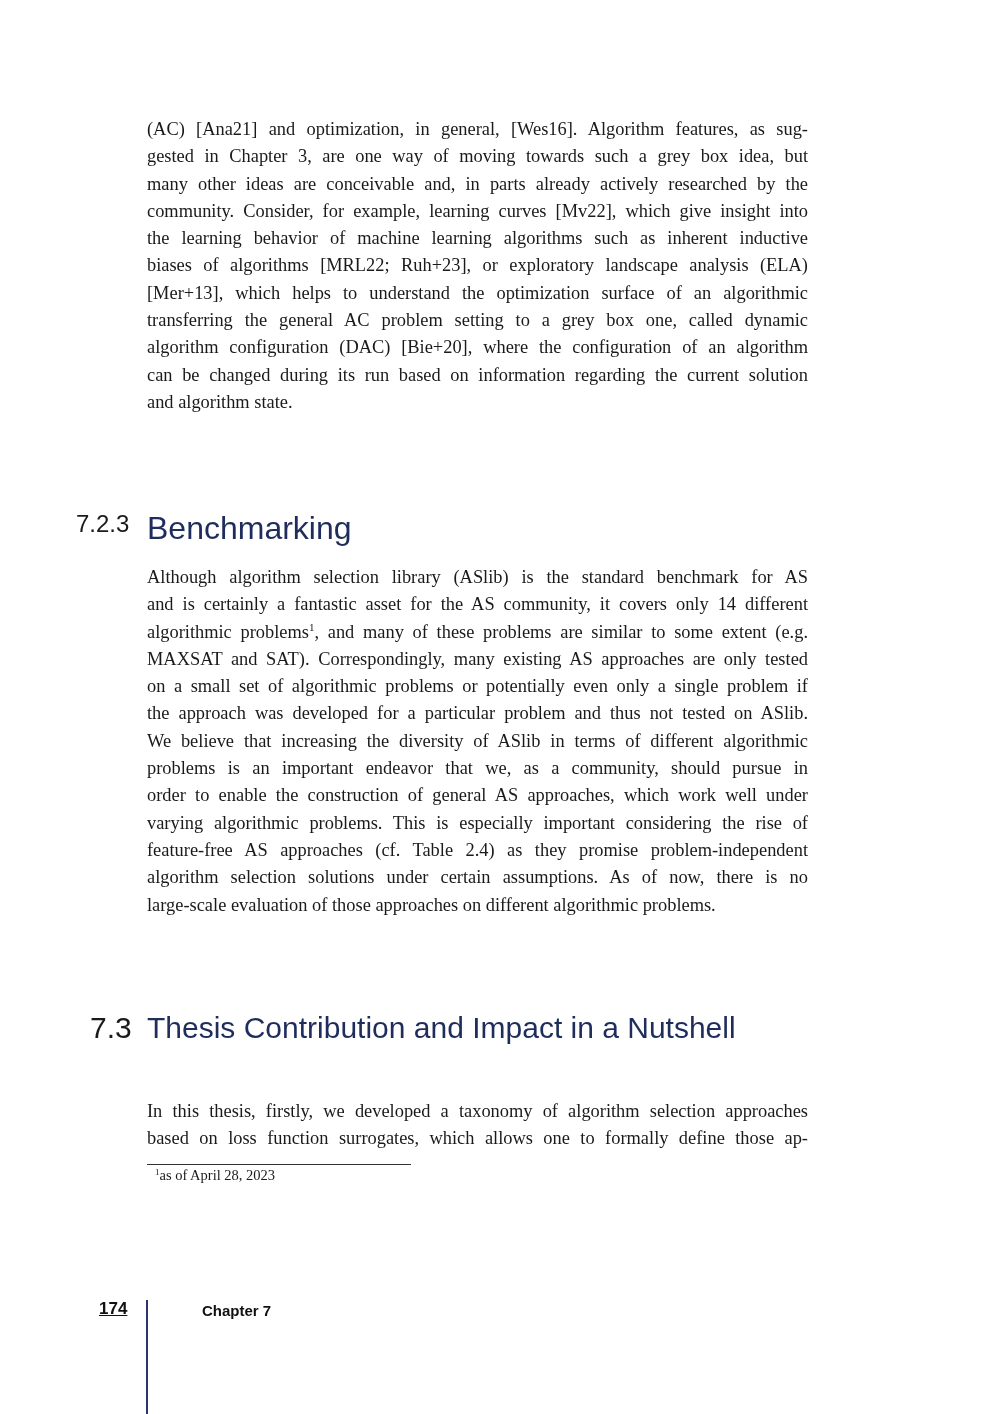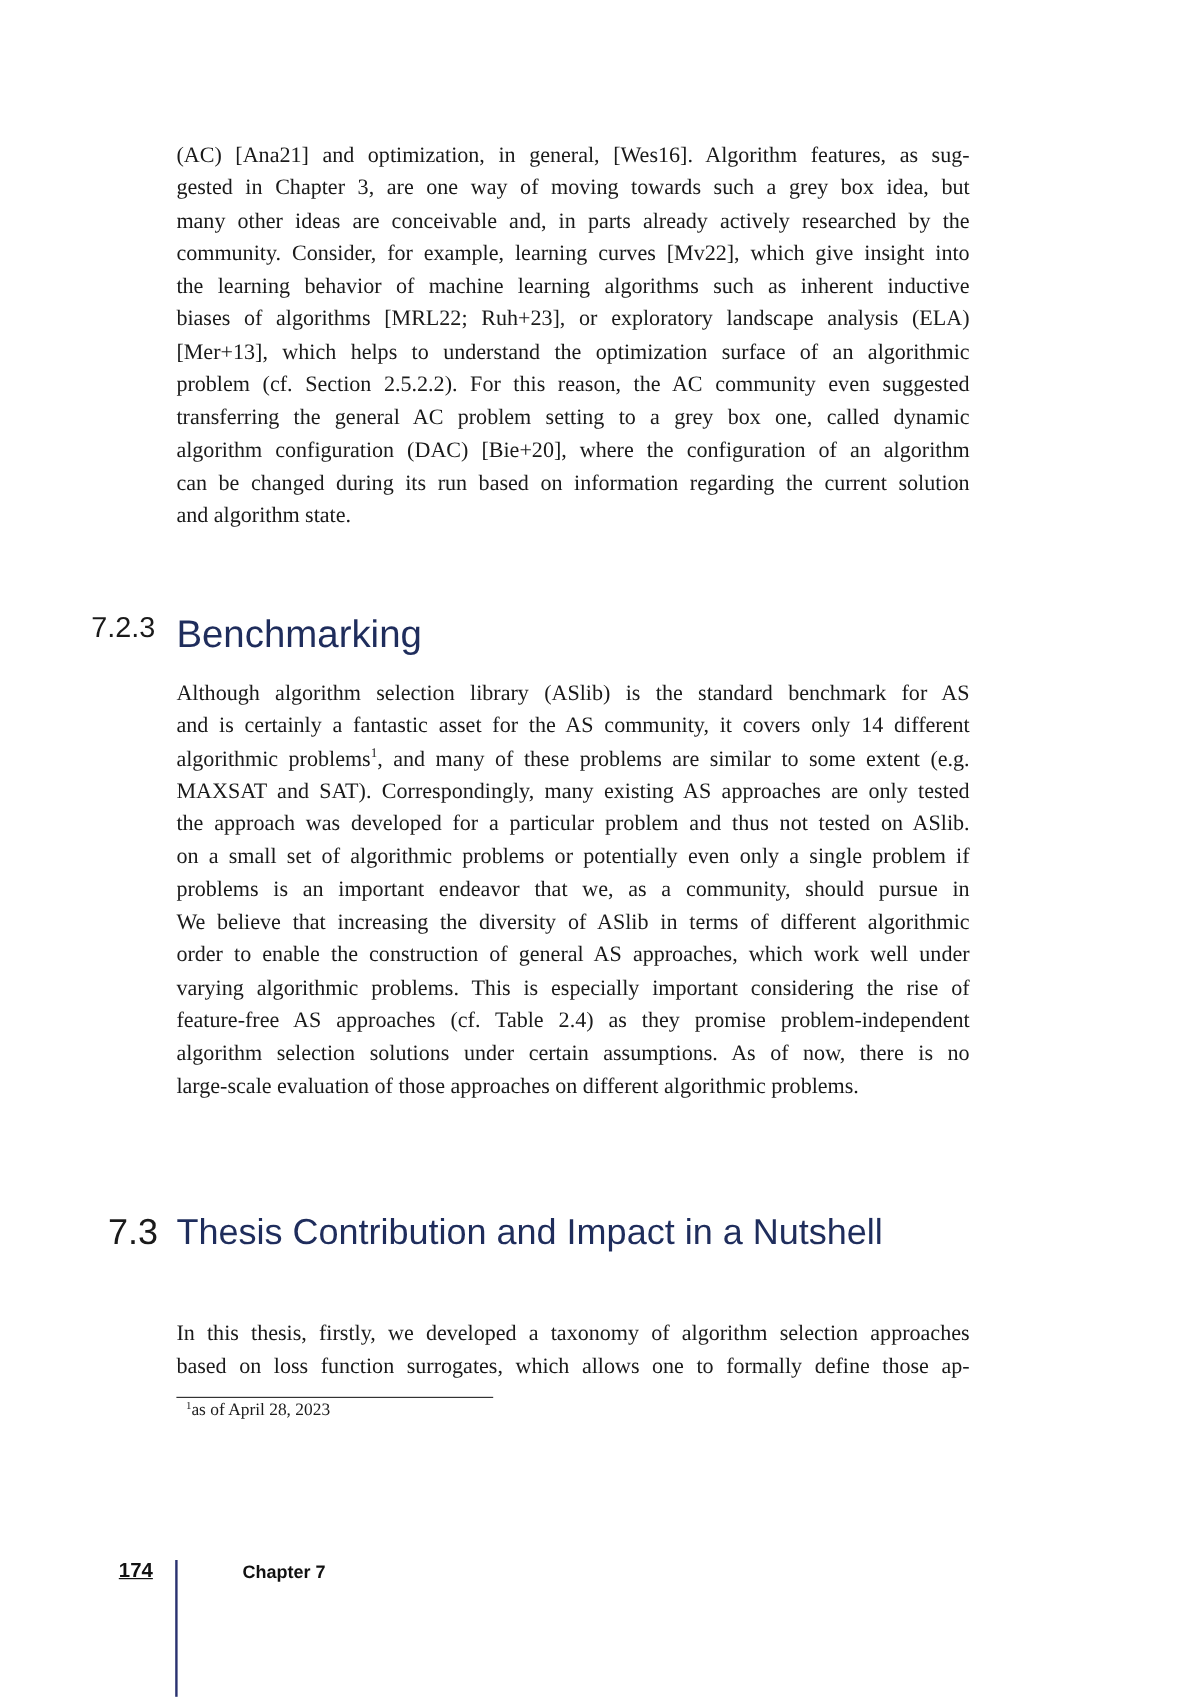--- a/index.html
+++ b/index.html
@@ -28,39 +28,38 @@
 <div class="page">
 
   <div class="para" style="top:116px;">
     <span class="line">(AC) [Ana21] and optimization, in general, [Wes16]. Algorithm features, as sug-</span>
     <span class="line">gested in Chapter 3, are one way of moving towards such a grey box idea, but</span>
     <span class="line">many other ideas are conceivable and, in parts already actively researched by the</span>
     <span class="line">community. Consider, for example, learning curves [Mv22], which give insight into</span>
     <span class="line">the learning behavior of machine learning algorithms such as inherent inductive</span>
     <span class="line">biases of algorithms [MRL22; Ruh+23], or exploratory landscape analysis (ELA)</span>
     <span class="line">[Mer+13], which helps to understand the optimization surface of an algorithmic</span>
-    <span class="line">problem (cf. Section 2.5.2.2). For this reason, the AC community even suggested</span>
     <span class="line">transferring the general AC problem setting to a grey box one, called dynamic</span>
     <span class="line">algorithm configuration (DAC) [Bie+20], where the configuration of an algorithm</span>
     <span class="line">can be changed during its run based on information regarding the current solution</span>
     <span class="line last">and algorithm state.</span>
   </div>
 
   <div class="h-num h3-num">7.2.3</div>
   <div class="h-title h3-title">Benchmarking</div>
 
   <div class="para" style="top:564px;">
     <span class="line">Although algorithm selection library (ASlib) is the standard benchmark for AS</span>
     <span class="line">and is certainly a fantastic asset for the AS community, it covers only 14 different</span>
     <span class="line"><span>algorithmic problems</span><sup>1</sup><span>, and many of these problems are similar to some extent (e.g.</span></span>
     <span class="line">MAXSAT and SAT). Correspondingly, many existing AS approaches are only tested</span>
+    <span class="line">on a small set of algorithmic problems or potentially even only a single problem if</span>
     <span class="line">the approach was developed for a particular problem and thus not tested on ASlib.</span>
-    <span class="line">on a small set of algorithmic problems or potentially even only a single problem if</span>
+    <span class="line">We believe that increasing the diversity of ASlib in terms of different algorithmic</span>
     <span class="line">problems is an important endeavor that we, as a community, should pursue in</span>
-    <span class="line">We believe that increasing the diversity of ASlib in terms of different algorithmic</span>
     <span class="line">order to enable the construction of general AS approaches, which work well under</span>
     <span class="line">varying algorithmic problems. This is especially important considering the rise of</span>
     <span class="line">feature-free AS approaches (cf. Table 2.4) as they promise problem-independent</span>
     <span class="line">algorithm selection solutions under certain assumptions. As of now, there is no</span>
     <span class="line last">large-scale evaluation of those approaches on different algorithmic problems.</span>
   </div>
 
   <div class="h-num h2-num">7.3</div>
   <div class="h-title h2-title">Thesis Contribution and Impact in a Nutshell</div>
 

